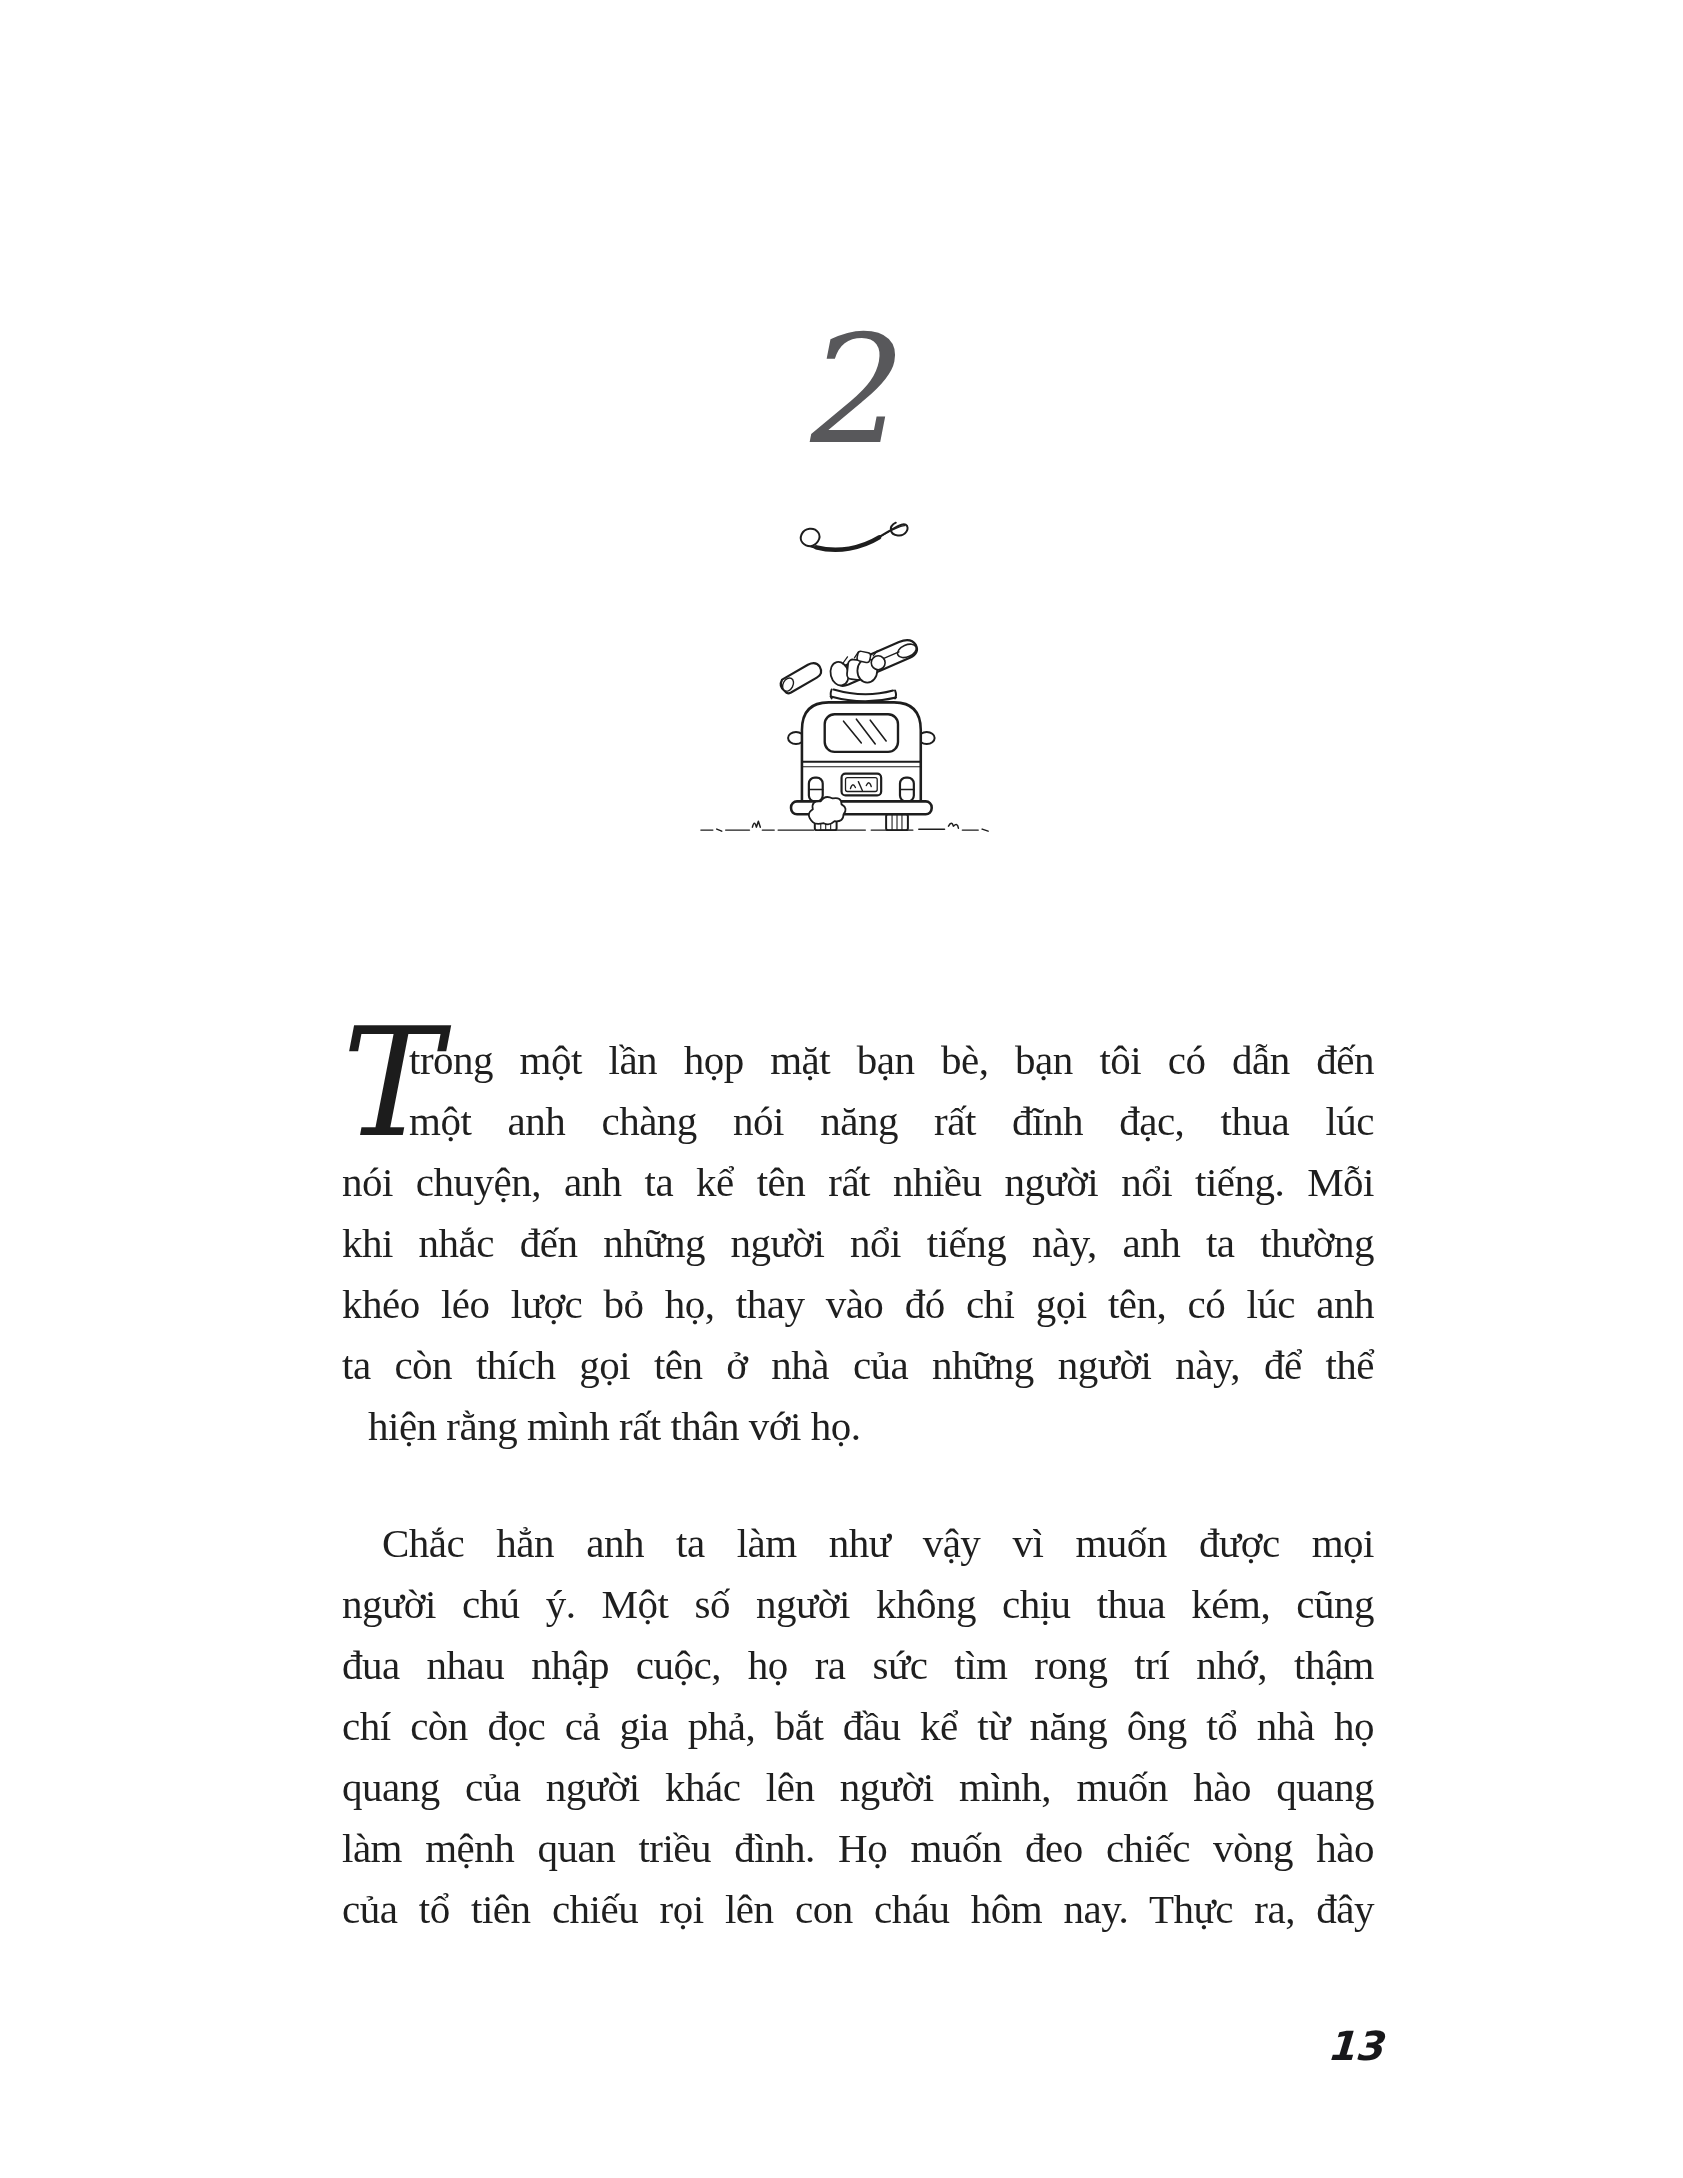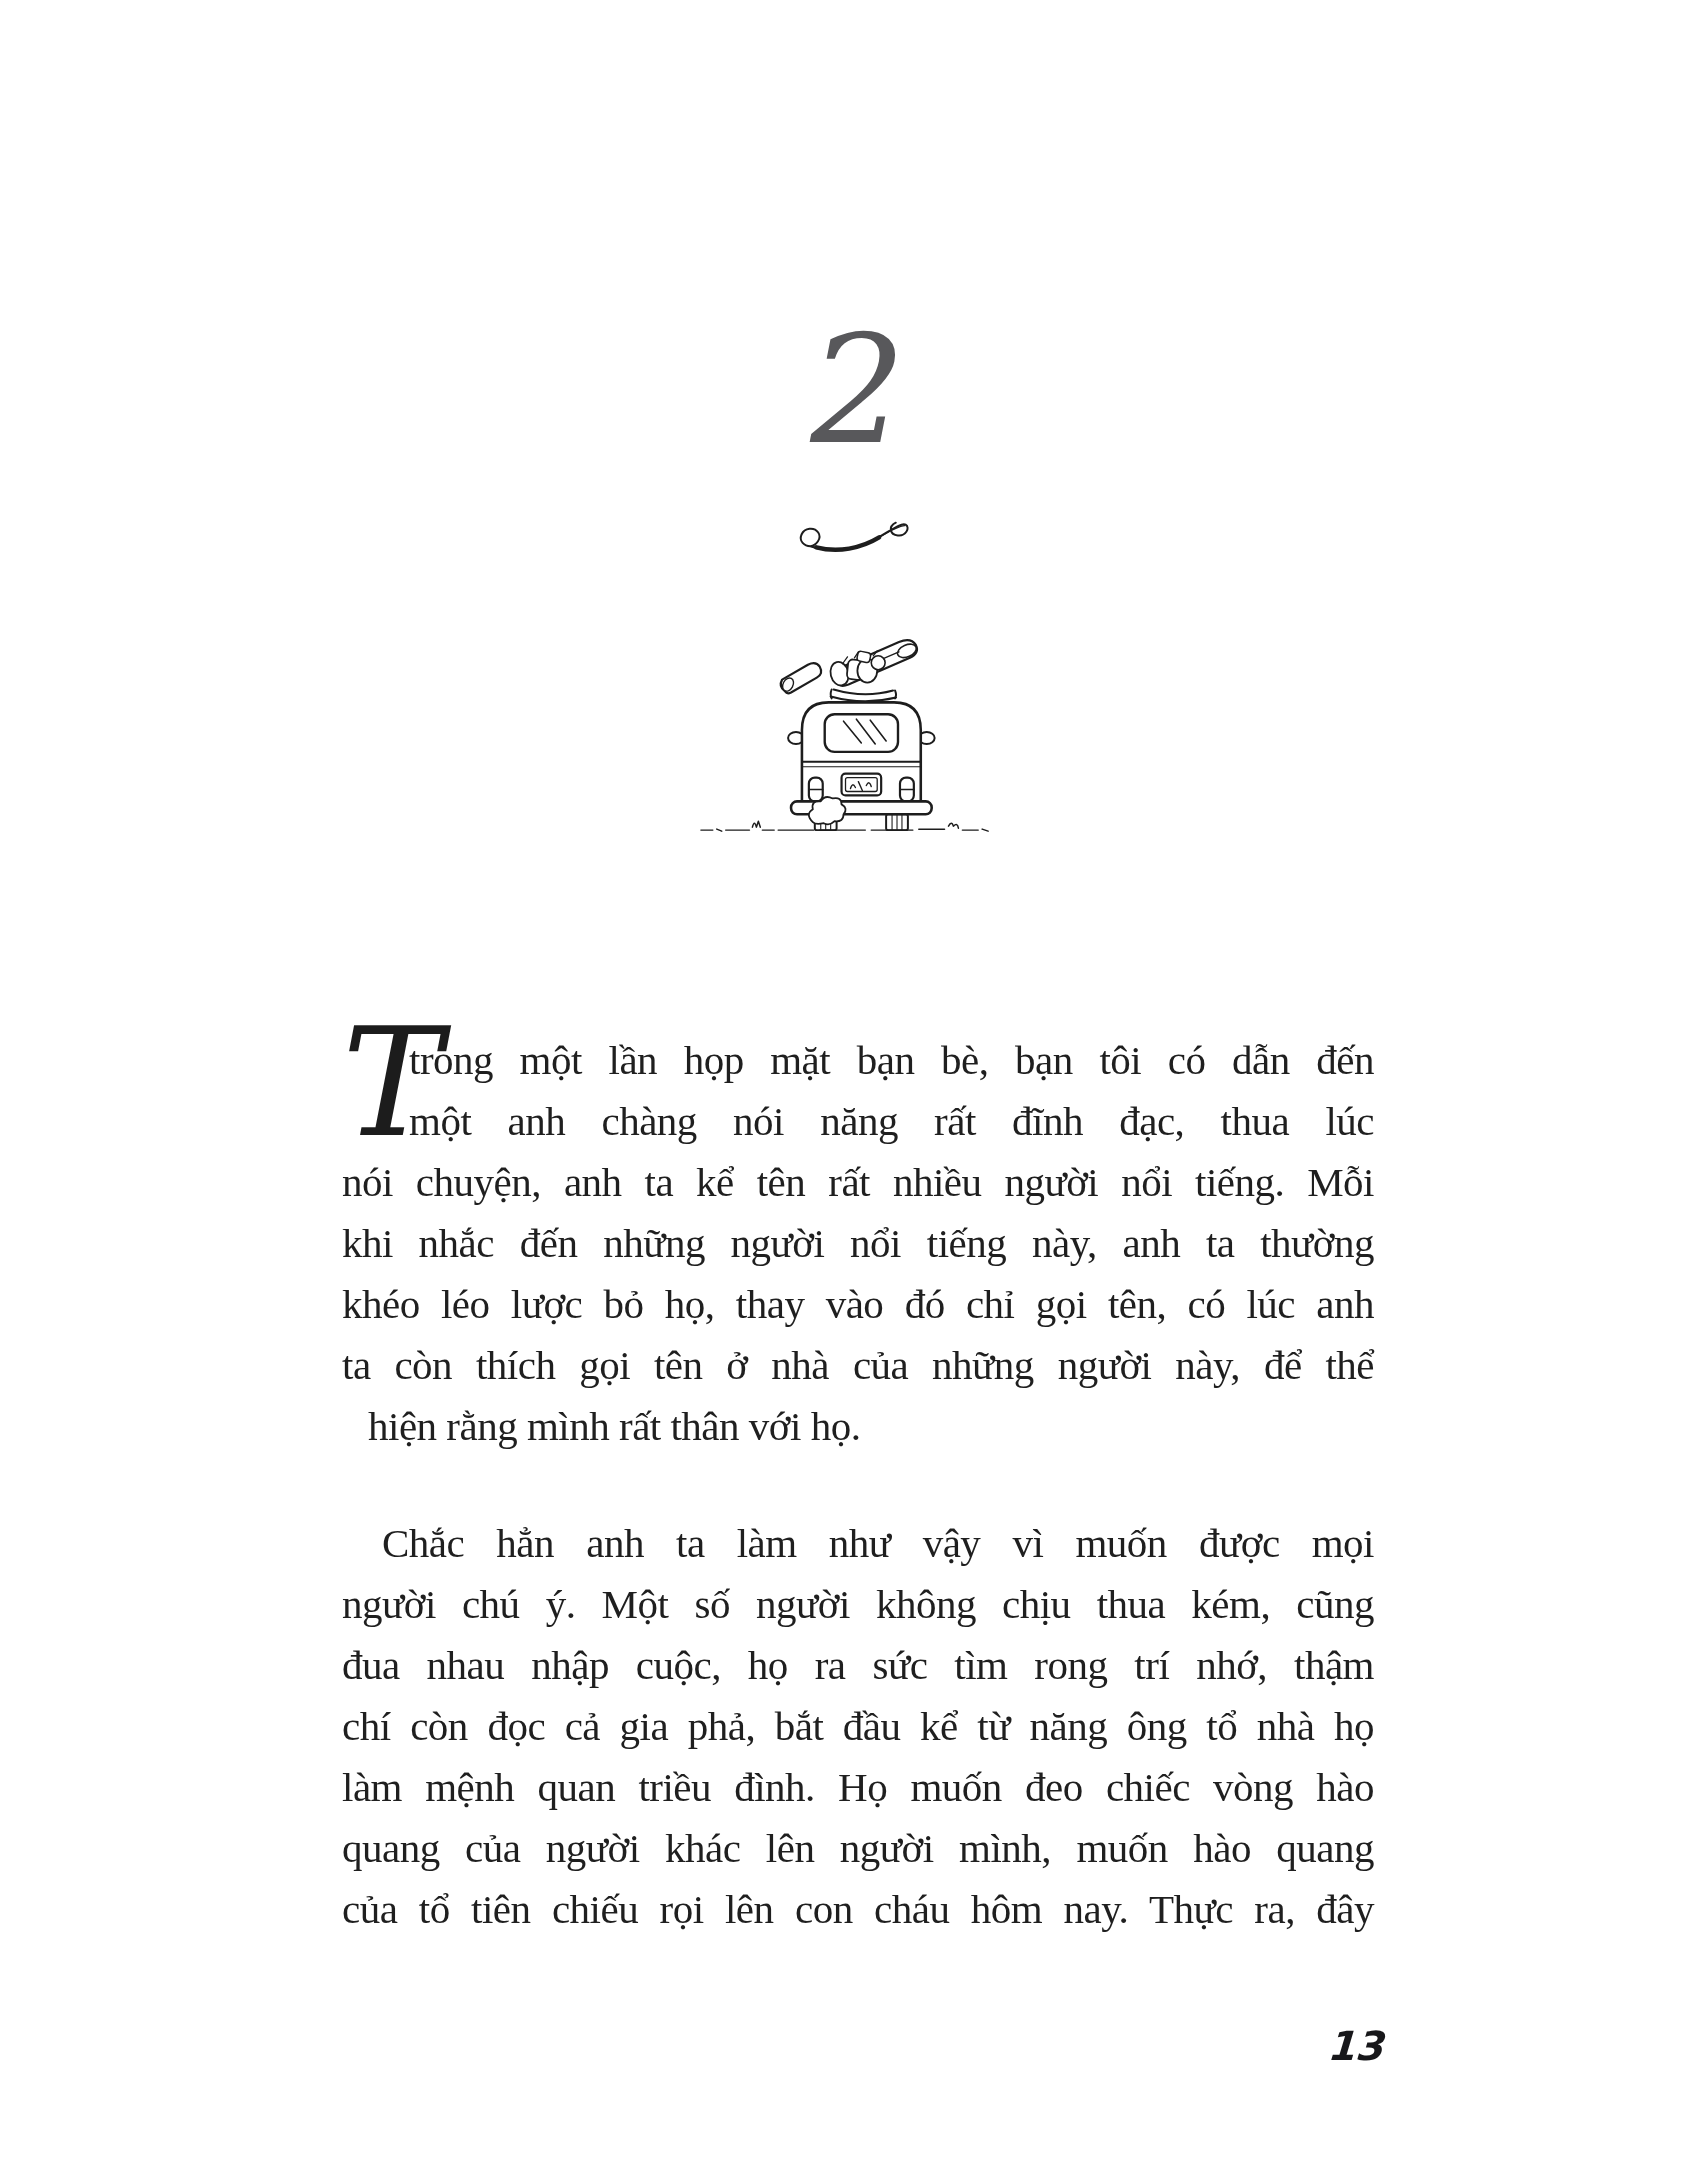--- a/index.html
+++ b/index.html
@@ -141,22 +141,22 @@
         <div class="line">khi nhắc đến những người nổi tiếng này, anh ta thường</div>
         <div class="line">khéo léo lược bỏ họ, thay vào đó chỉ gọi tên, có lúc anh</div>
         <div class="line">ta còn thích gọi tên ở nhà của những người này, để thể</div>
         <div class="line line-last">hiện rằng mình rất thân với họ.</div>
       </div>
       <div class="para para-gap">
         <div class="line indent">Chắc hẳn anh ta làm như vậy vì muốn được mọi</div>
         <div class="line">người chú ý. Một số người không chịu thua kém, cũng</div>
         <div class="line">đua nhau nhập cuộc, họ ra sức tìm rong trí nhớ, thậm</div>
         <div class="line">chí còn đọc cả gia phả, bắt đầu kể từ năng ông tổ nhà họ</div>
+        <div class="line">quang của người khác lên người mình, muốn hào quang</div>
         <div class="line">làm mệnh quan triều đình. Họ muốn đeo chiếc vòng hào</div>
-        <div class="line">quang của người khác lên người mình, muốn hào quang</div>
         <div class="line">của tổ tiên chiếu rọi lên con cháu hôm nay. Thực ra, đây</div>
       </div>
     </div>
 
   <div class="page-number">13</div>
 
 </div>
 
 
 </body></html>

